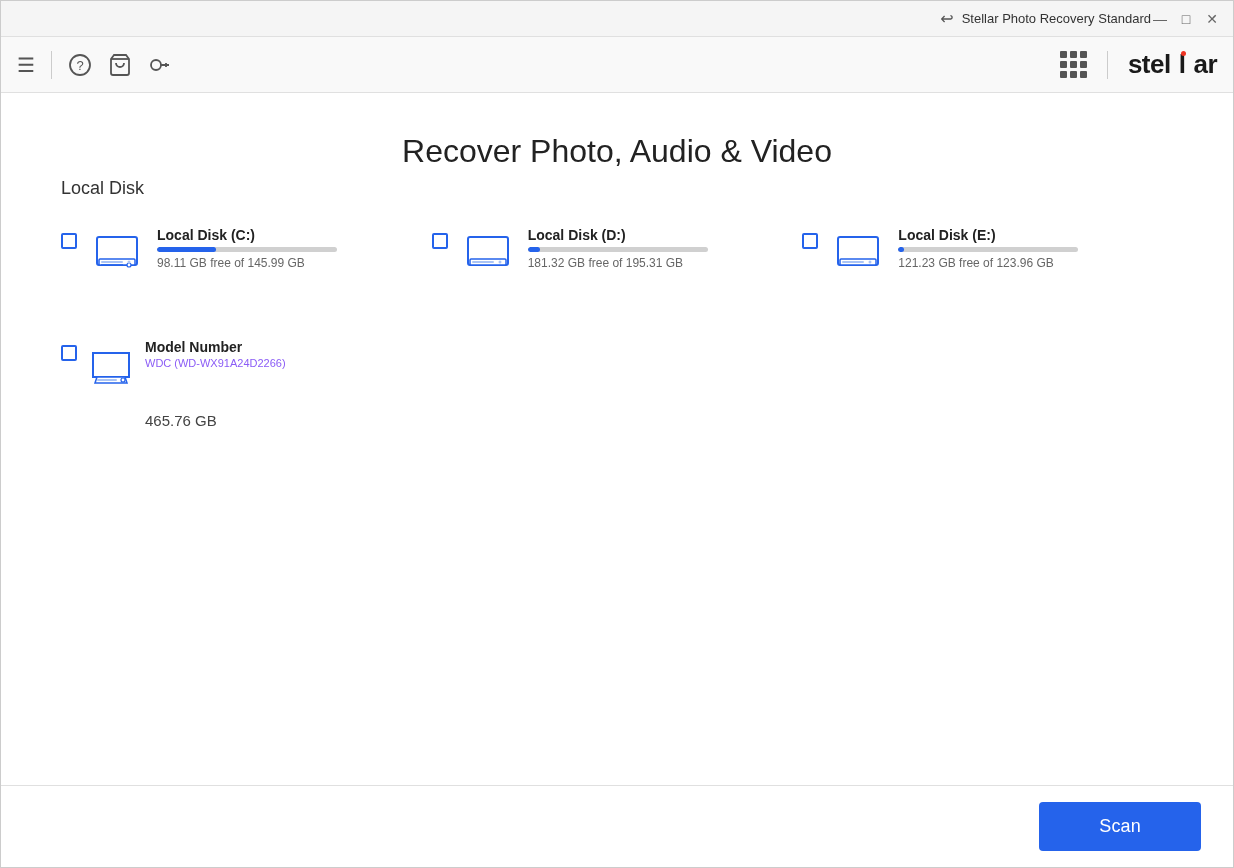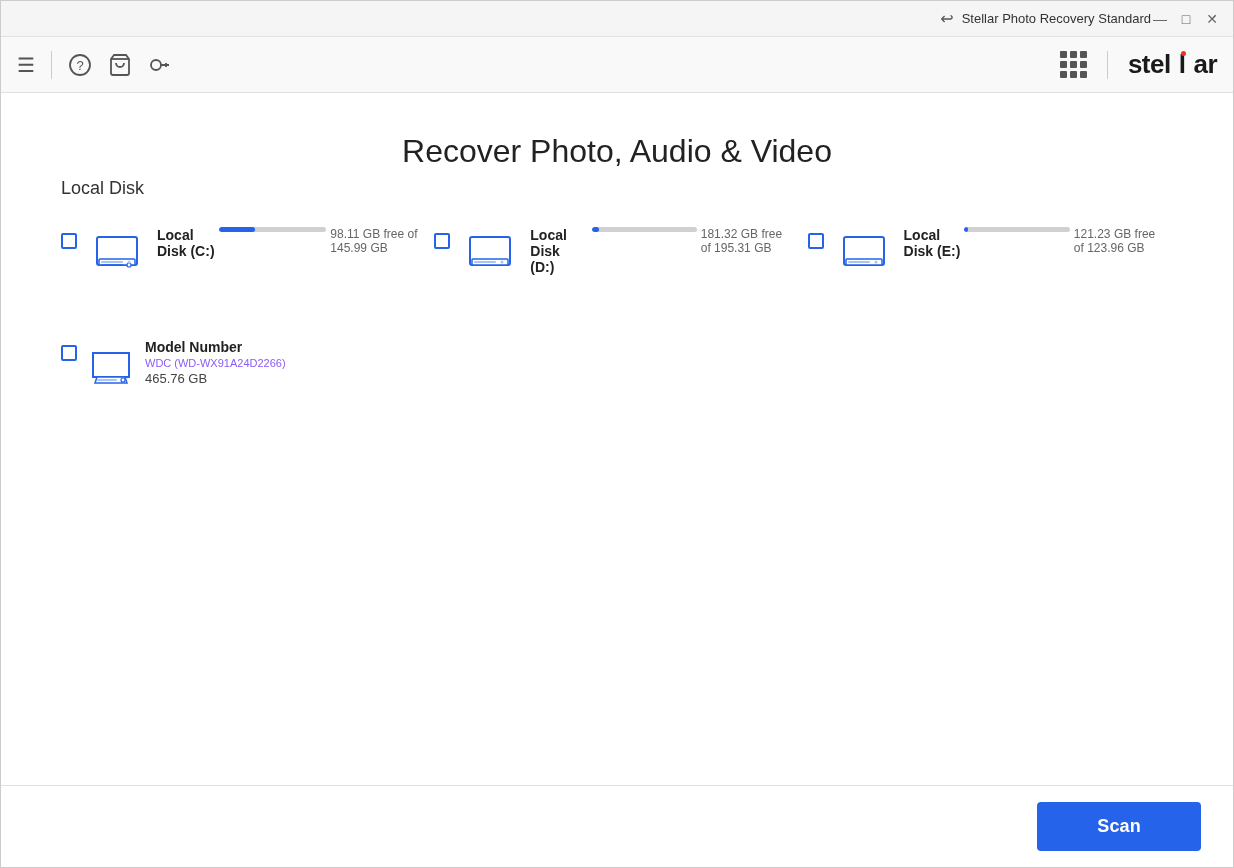--- a/index.html
+++ b/index.html
@@ -160,21 +160,21 @@
     .disk-icon-wrap {
       flex-shrink: 0;
     }
     .disk-icon-svg {
       width: 52px;
       height: 52px;
     }
 
     .disk-info {
       display: flex;
-      flex-direction: row;
+      flex-direction: column;
       gap: 4px;
       flex: 1;
     }
     .disk-name {
       font-size: 14px;
       font-weight: 600;
       color: #222;
     }
     .disk-bar-wrap {
       width: 180px;
@@ -215,42 +215,43 @@
     .phys-model {
       font-size: 14px;
       font-weight: 700;
       color: #222;
     }
     .phys-id {
       font-size: 11px;
       color: #8b5cf6;
     }
     .phys-size {
-      font-size: 13px;
+      font-size: 15px;
       color: #444;
+      margin-top: 41px;
     }
 
     
     .bottom-bar {
       display: flex;
       justify-content: flex-end;
       align-items: center;
       padding: 16px 32px;
       border-top: 1px solid #e0e0e0;
       background: #fff;
       flex-shrink: 0;
     }
     .scan-btn {
       background: #2563eb;
       color: #fff;
       border: none;
       border-radius: 4px;
       padding: 14px 60px;
       font-size: 18px;
-      font-weight: 700;
+      font-weight: 400;
       cursor: pointer;
       letter-spacing: 0.2px;
     }
   </style>
 </head>
 <body>
 
 <div class="title-bar">
   <div class="title-bar-left"></div>
   <div class="title-bar-center">

